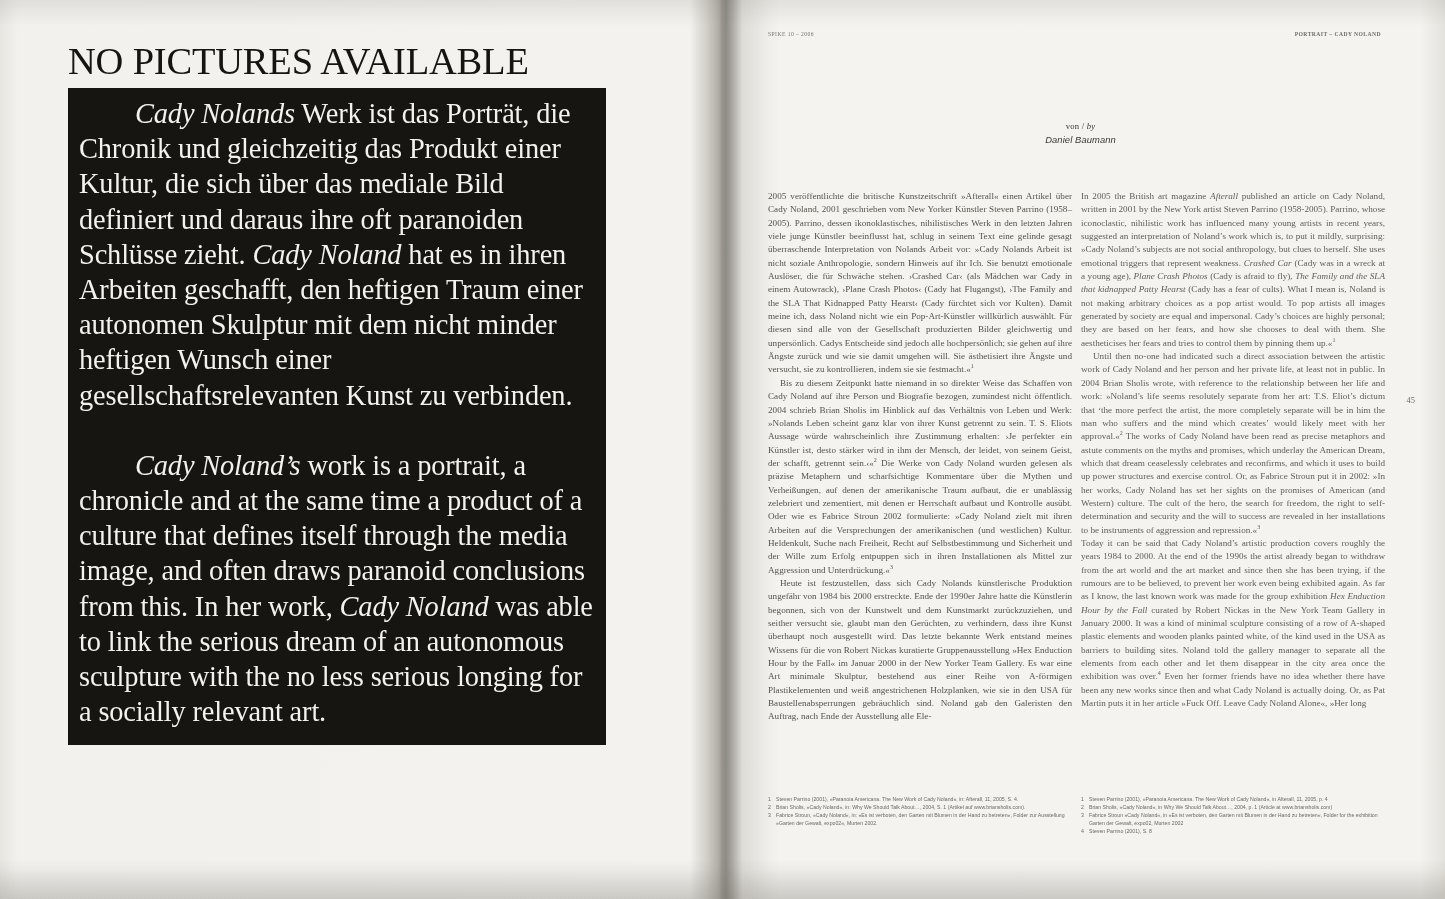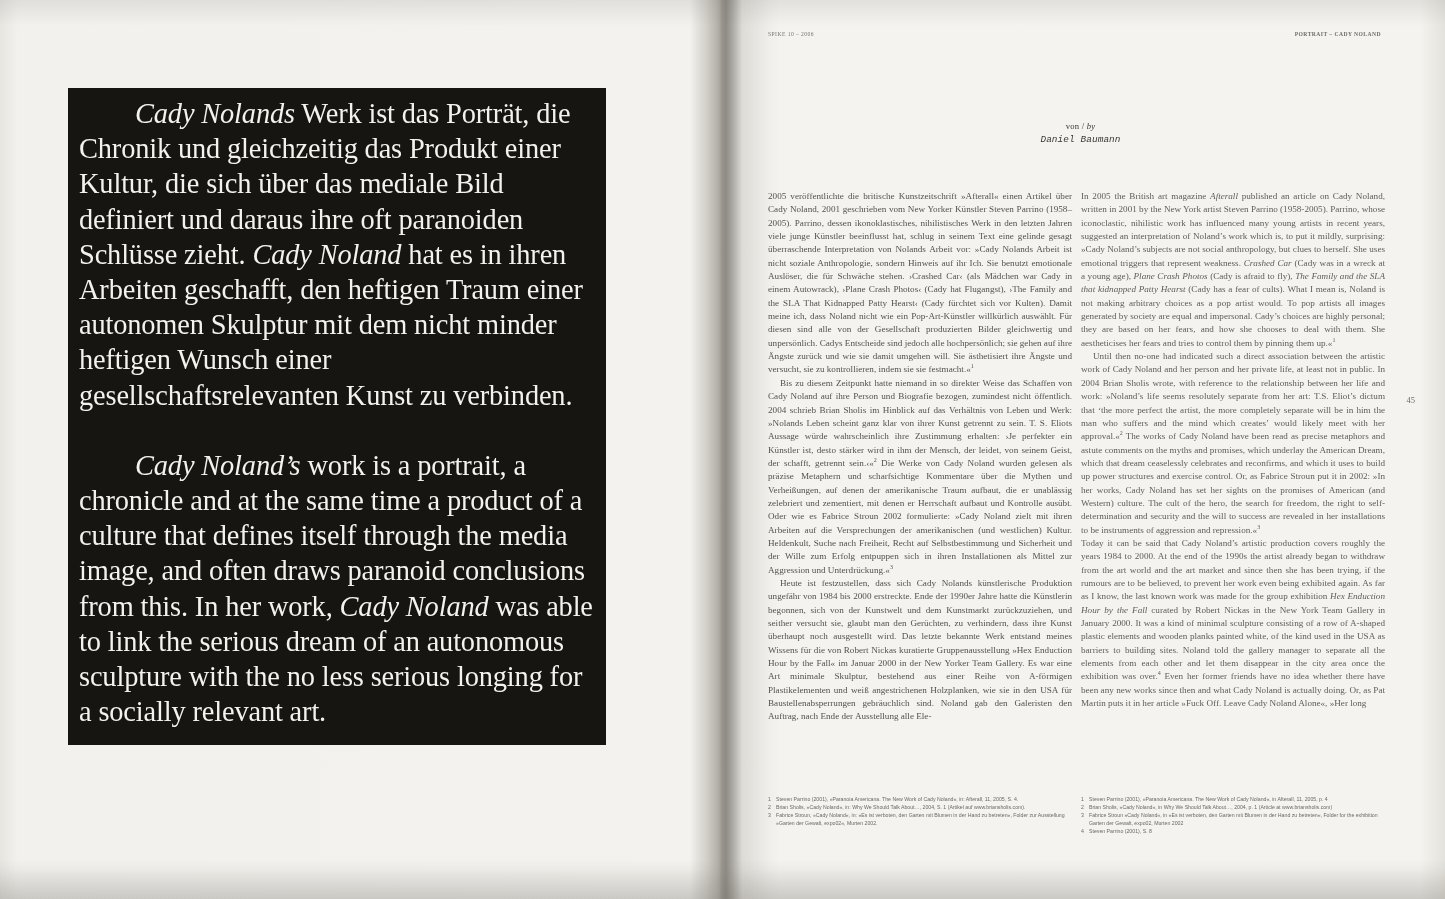--- a/index.html
+++ b/index.html
@@ -124,21 +124,21 @@
     color: #3a372f;
   }
   .byline .by {
     font-family: "Liberation Serif", serif;
     font-size: 8.6px;
     letter-spacing: 0.2px;
     line-height: 13px;
   }
   .byline .by em { font-style: italic; }
   .byline .author {
-    font-family: Liberation Mono, monospace;
+    font-family: Liberation Sans, sans-serif;
     font-style: italic;
     font-size: 9.4px;
     letter-spacing: 0.1px;
     line-height: 13px;
   }
 
   .cols {
     position: absolute;
     left: 52px;
     top: 190px;
@@ -202,20 +202,21 @@
     pointer-events: none;
   }
 </style>
 </head>
 <body>
 
 <div class="spread">
 
   <div class="page-left">
 
+    <div class="headline">NO PICTURES AVAILABLE</div>
 
     <div class="blackbox">
 
       <p class="bb-para de"><em>Cady Nolands</em><span> Werk ist das Porträt, die Chronik und gleichzeitig das Produkt einer Kultur, die sich über das mediale Bild definiert und daraus ihre oft paranoiden Schlüsse zieht. </span><em>Cady Noland</em><span> hat es in ihren Arbeiten geschafft, den heftigen Traum einer autonomen Skulptur mit dem nicht minder heftigen Wunsch einer gesellschaftsrelevanten Kunst zu verbinden.</span></p>
 
       <p class="bb-para en"><em>Cady Noland’s</em><span> work is a portrait, a chronicle and at the same time a product of a culture that defines itself through the media image, and often draws paranoid conclusions from this. In her work, </span><em>Cady Noland</em><span> was able to link the serious dream of an autonomous sculpture with the no less serious longing for a socially relevant art.</span></p>
 
     </div>
   </div>
 

